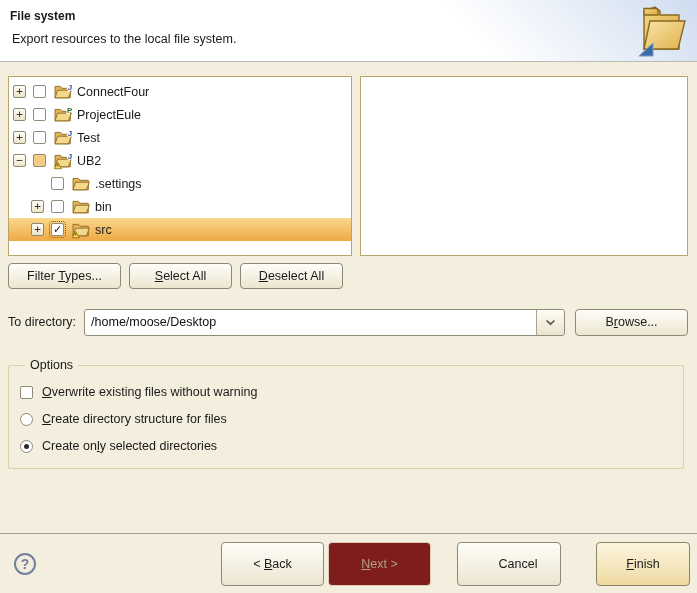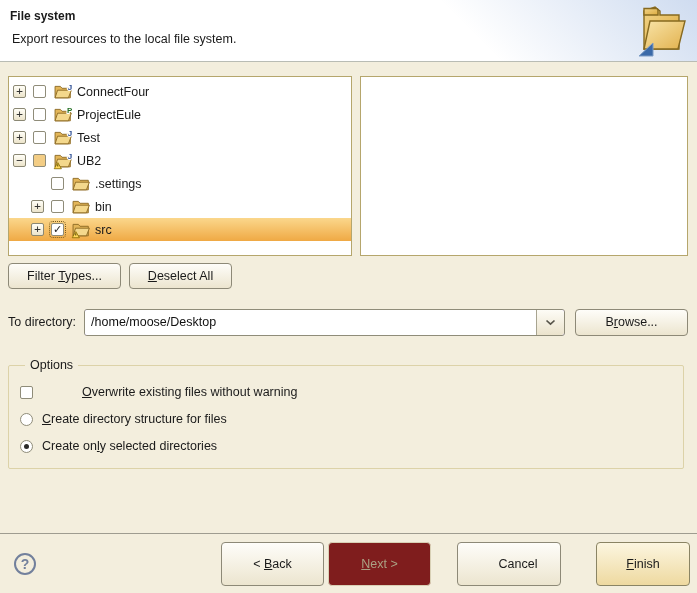--- a/index.html
+++ b/index.html
@@ -81,21 +81,21 @@
     display: flex; align-items: center; justify-content: center; cursor: pointer;
   }
   .browse { margin-left: 10px; min-width: 113px; height: 27px; flex: none; }
   
   fieldset.options {
     margin-top: 22px; border: 1px solid #dcd2a8; border-radius: 2px;
     padding: 9px 10px 13px 11px; flex: none; width: 676px;
   }
   fieldset.options legend { padding: 0 5px; margin-left: 5px; font-size: 12.5px; }
   .opt-row { display: flex; align-items: center; height: 18px; margin-top: 9px; }
-  .opt-row:first-of-type { margin-top: 2px; gap: 40px; }
+  .opt-row:first-of-type { margin-top: 2px; }
   .opt-box {
     flex: none; width: 13px; height: 13px; margin-right: 9px; background: #fff;
     border: 1px solid #8f8c79;
   }
   .opt-box.checkbox { border-radius: 2px; }
   .opt-box.radio { border-radius: 50%; position: relative; }
   .opt-box.radio.on::after {
     content: ""; position: absolute; left: 3px; top: 3px; width: 5px; height: 5px;
     border-radius: 50%; background: #2a2a2a;
   }
@@ -228,20 +228,21 @@
                 <rect x="3.15" y="10.6" width="0.9" height="2.1" fill="#463a00"></rect>
               </svg></span>
             <span class="tlabel">src</span>
           </div>
         </div>
       <div class="panel right-panel"></div>
     </div>
 
     <div class="btn-row">
       <button class="btn">Filter <u>T</u>ypes...</button>
+      <button class="btn"><u>S</u>elect All</button>
       <button class="btn"><u>D</u>eselect All</button>
     </div>
 
     <div class="dir-row">
       <label>To directory:</label>
       <div class="combo">
         <input value="/home/moose/Desktop" style="">
         <div class="drop">
           <svg width="11" height="7" viewBox="0 0 11 7">
             <polyline points="1.5,1.5 5.5,5.2 9.5,1.5" fill="none" stroke="#57544a" stroke-width="1.7"></polyline>

